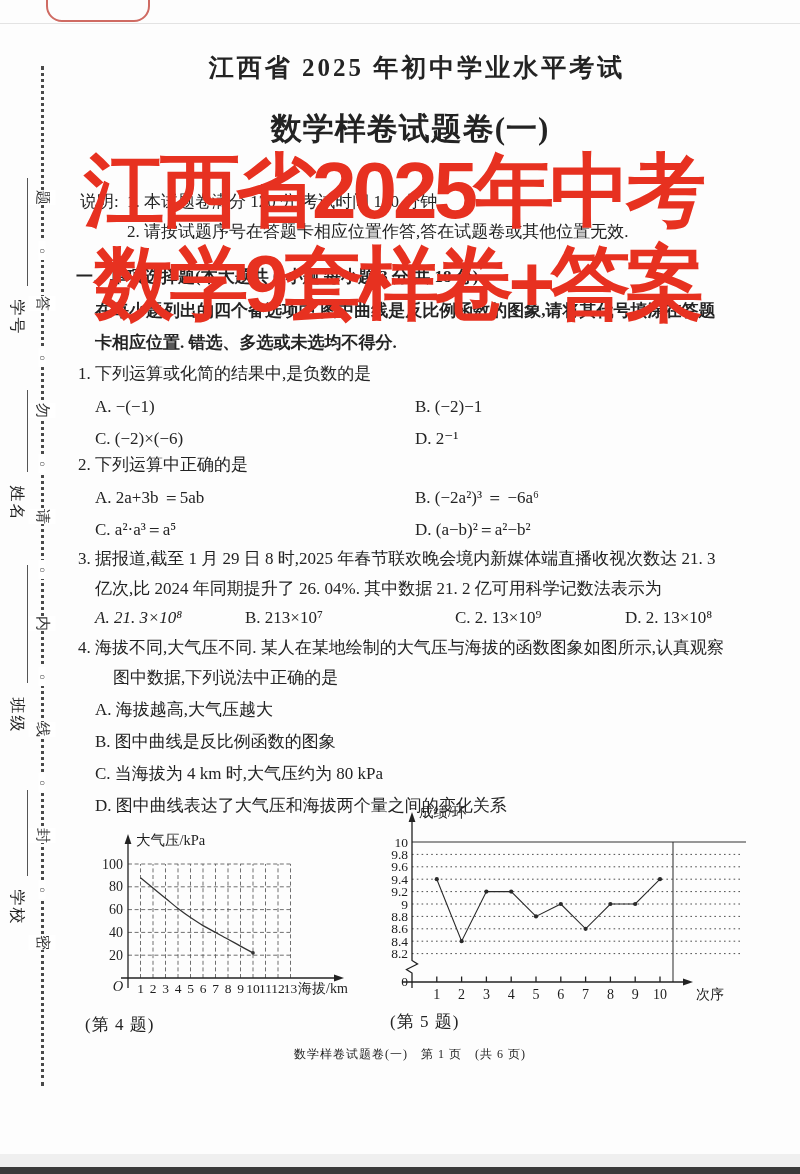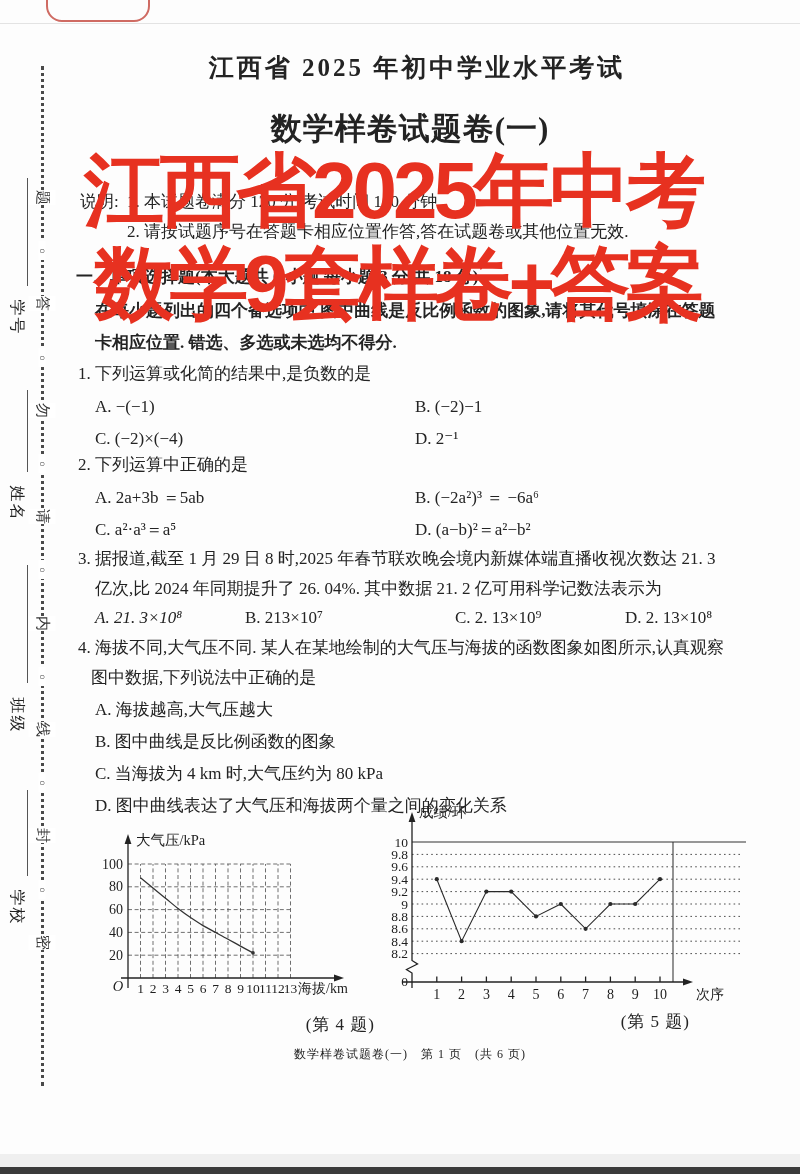--- a/index.html
+++ b/index.html
@@ -32,21 +32,21 @@
   .k1{left:95px;font-style:italic;} .k2{left:245px;} .k3{left:455px;} .k4{left:625px;}
   .bold{font-weight:bold;}
   
   svg text{font-family:"Liberation Serif","DejaVu Serif",serif;fill:#1e1e1e;}
   .ax{stroke:#222;stroke-width:1.3;fill:none;}
   .axt{stroke:#333;stroke-width:1.05;fill:none;}
   .dash{stroke:#555;stroke-width:.85;stroke-dasharray:4 2.6;fill:none;}
   .dot{stroke:#444;stroke-width:.95;stroke-dasharray:1.6 3.2;fill:none;}
   .crv{stroke:#333;stroke-width:1.25;fill:none;}
   .pl{stroke:#2a2a2a;stroke-width:1.1;fill:none;}
-  .caption{position:absolute;text-align:right;font-size:17px;letter-spacing:1px;}
+  .caption{position:absolute;text-align:left;font-size:17px;letter-spacing:1px;}
   .footer{position:absolute;top:1046px;left:60px;width:700px;text-align:center;font-size:12px;letter-spacing:1px;}
   .band-light{position:absolute;left:0;top:1154px;width:100%;height:13px;background:#efefef;}
   .band-dark{position:absolute;left:0;top:1167px;width:100%;height:7px;background:#3a3a3a;}
 </style>
 </head>
 <body>
 
 <div class="hairline"></div>
 <div class="stamp"></div>
 
@@ -111,21 +111,21 @@
 </div>
 
 <div class="line" style="top:363px;">
   <span class="o" style="left:78px;">1. 下列运算或化简的结果中,是负数的是</span>
 </div>
 <div class="line" style="top:396px;">
   <span class="o c1">A. −(−1)</span>
   <span class="o c2">B. (−2)−1</span>
 </div>
 <div class="line" style="top:428px;">
-  <span class="o c1">C. (−2)×(−4)</span>
+  <span class="o c1">C. (−2)×(−6)</span>
   <span class="o c2">D. 2⁻¹</span>
 </div>
 
 <div class="line" style="top:454px;">
   <span class="o" style="left:78px;">2. 下列运算中正确的是</span>
 </div>
 <div class="line" style="top:487px;">
   <span class="o c1">A. 2a+3b ＝5ab</span>
   <span class="o c2">B. (−2a²)³ ＝ −6a⁶</span>
 </div>
@@ -144,21 +144,21 @@
   <span class="o k1">A. 21. 3×10⁸</span>
   <span class="o k2">B. 213×10⁷</span>
   <span class="o k3">C. 2. 13×10⁹</span>
   <span class="o k4">D. 2. 13×10⁸</span>
 </div>
 
 <div class="line" style="top:637px;">
   <span class="o" style="left:78px;">4. 海拔不同,大气压不同. 某人在某地绘制的大气压与海拔的函数图象如图所示,认真观察</span>
 </div>
 <div class="line" style="top:667px;">
-  <span class="o" style="left:91px;">图中数据,下列说法中正确的是</span>
+  <span class="o" style="left:113px;">图中数据,下列说法中正确的是</span>
 </div>
 <div class="line" style="top:699px;">
   <span class="o" style="left:95px;">A. 海拔越高,大气压越大</span>
 </div>
 <div class="line" style="top:731px;">
   <span class="o" style="left:95px;">B. 图中曲线是反比例函数的图象</span>
 </div>
 <div class="line" style="top:763px;">
   <span class="o" style="left:95px;">C. 当海拔为 4 km 时,大气压约为 80 kPa</span>
 </div>

